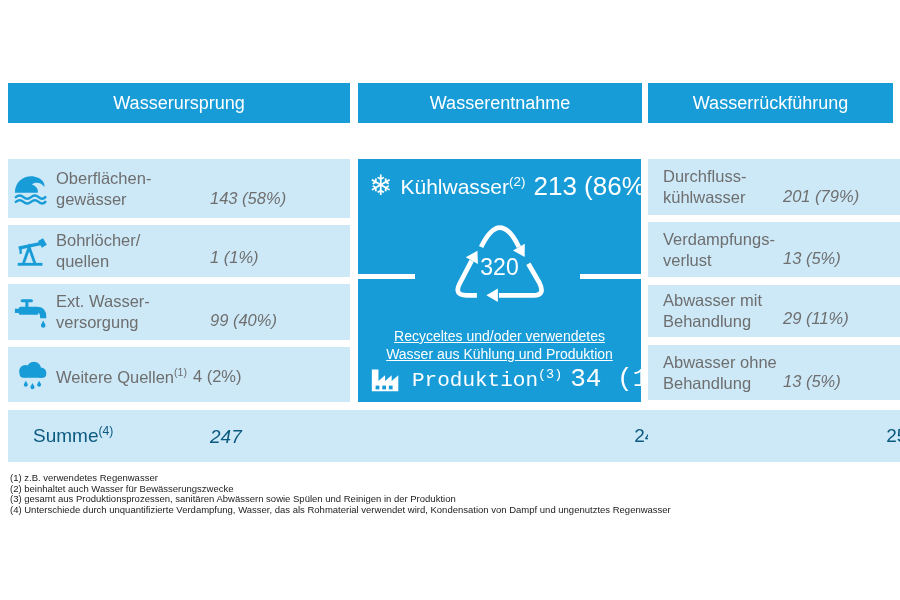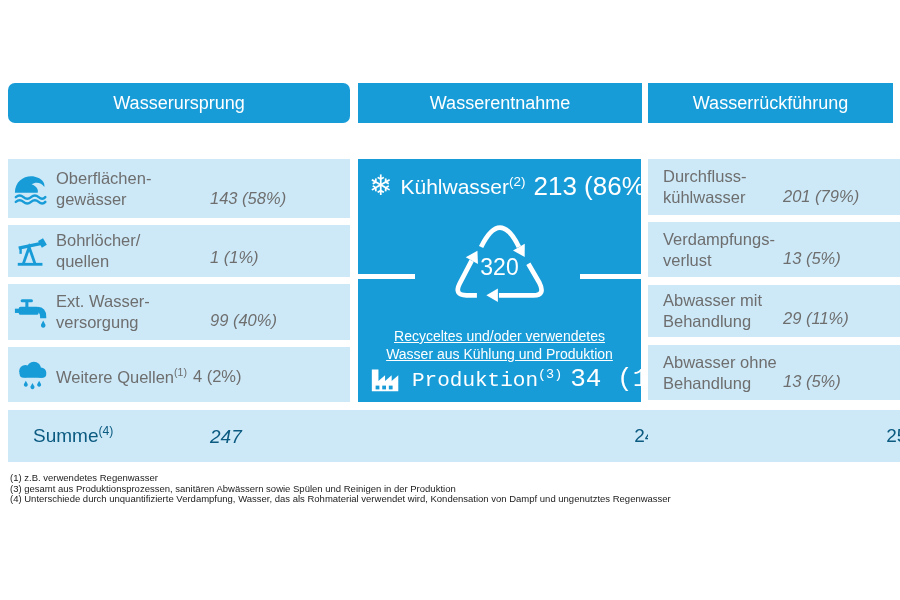--- a/index.html
+++ b/index.html
@@ -59,21 +59,21 @@
   .footnotes{
     position:absolute;left:10px;top:473px;color:var(--footnote);
     font-size:9.5px;line-height:10.6px;white-space:nowrap;
   }
 </style>
 </head>
 <body>
 
 <div class="canvas">
 
-  <div class="header" style="left:8px;width:342px;border-radius:7px;">
+  <div class="header" style="left:8px;width:342px;">
     <span>Wasserursprung</span>
   </div>
   <div class="header" style="left:358px;width:284px;">
     <span>Wasserentnahme</span>
   </div>
   <div class="header" style="left:648px;width:245px;">
     <span>Wasserrückführung</span>
   </div>
 
   <div class="lightbox row" style="left:8px;top:159px;width:342px;height:59px;">
@@ -236,17 +236,18 @@
     </div>
     <span class="val">13 (5%)</span>
   </div>
 
   <div class="lightbox total right" style="left:648px;top:410px;width:245px;height:52px;">
     <span>255</span>
   </div>
 
   <div class="footnotes">
     <div>(1) z.B. verwendetes Regenwasser</div>
+    <div>(2) beinhaltet auch Wasser für Bewässerungszwecke</div>
     <div>(3) gesamt aus Produktionsprozessen, sanitären Abwässern sowie Spülen und Reinigen in der Produktion</div>
     <div>(4) Unterschiede durch unquantifizierte Verdampfung, Wasser, das als Rohmaterial verwendet wird, Kondensation von Dampf und ungenutztes Regenwasser</div>
   </div>
 
 </div>
 
 </body></html>

